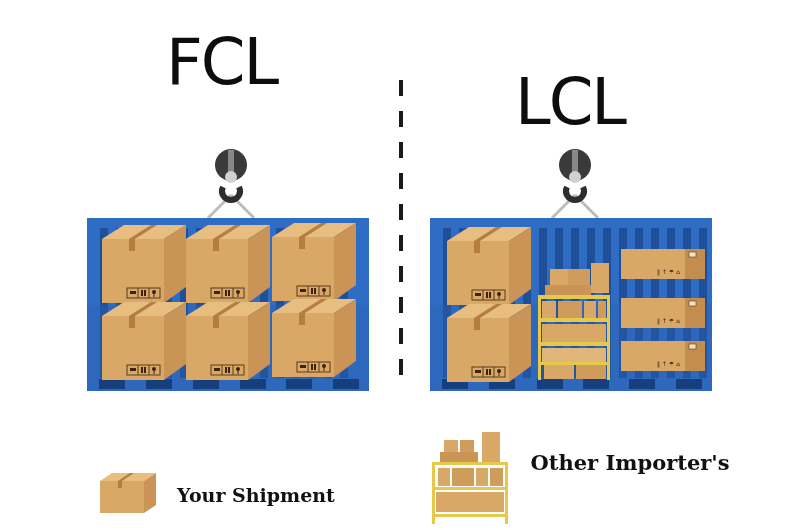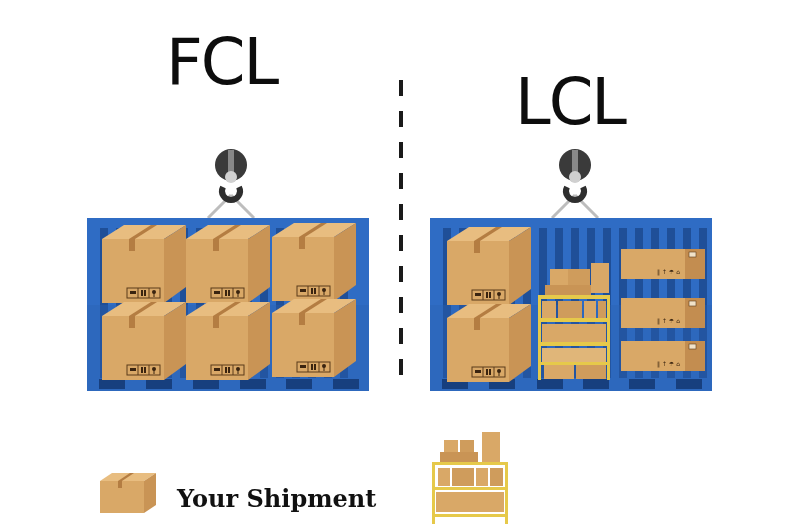--- a/index.html
+++ b/index.html
@@ -184,34 +184,35 @@
 
 <div class="panel" style="left:100px; top:473px;">
   <svg width="56" height="40" viewBox="0 0 56 40">
     <polygon points="0,8 12,0 56,0 44,8" fill="#e8bd80"></polygon>
     <polygon points="44,8 56,0 56,32 44,40" fill="#c99455"></polygon>
     <rect x="0" y="8" width="44" height="32" fill="#d9a867"></rect>
     <polygon points="18,8 30,0 34,0 22,8" fill="#b47d42"></polygon>
     <rect x="18" y="8" width="4" height="7" fill="#b47d42"></rect>
   </svg>
 </div>
-<div class="legend-label" style="left:177px; top:484px; font-size:24px;">Your Shipment</div>
+<div class="legend-label" style="left:177px; top:484px; font-size:19px;">Your Shipment</div>
 
 <div class="panel" style="left:430px; top:432px;">
   <svg width="80" height="95" viewBox="0 0 80 95">
     <rect x="14" y="8" width="14" height="14" fill="#d9a867"></rect>
     <rect x="30" y="8" width="14" height="14" fill="#cf9c5c"></rect>
     <rect x="52" y="0" width="18" height="30" fill="#d9a867"></rect>
     <rect x="10" y="20" width="38" height="10" fill="#c99455"></rect>
     <rect x="2" y="30" width="76" height="3" fill="#e6c94a"></rect>
     <rect x="2" y="30" width="3" height="62" fill="#e6c94a"></rect>
     <rect x="75" y="30" width="3" height="62" fill="#e6c94a"></rect>
     <rect x="8" y="36" width="12" height="18" fill="#d9a867"></rect>
     <rect x="22" y="36" width="22" height="18" fill="#cf9c5c"></rect>
     <rect x="46" y="36" width="12" height="18" fill="#d9a867"></rect>
     <rect x="60" y="36" width="13" height="18" fill="#cf9c5c"></rect>
     <rect x="2" y="55" width="76" height="3" fill="#e6c94a"></rect>
     <rect x="6" y="60" width="68" height="20" fill="#d9a867"></rect>
     <rect x="2" y="82" width="76" height="3" fill="#e6c94a"></rect>
   </svg>
 </div>
 <div class="legend-label" style="left:520px; top:448px; width:220px; font-size:21px; line-height:29px;">
+  <div>Other Importer's</div>
 </div>
 
 </body></html>

